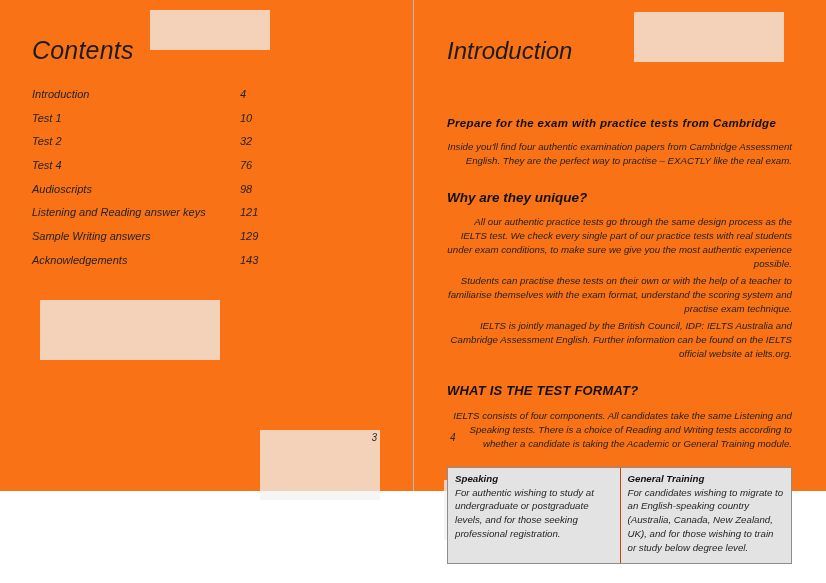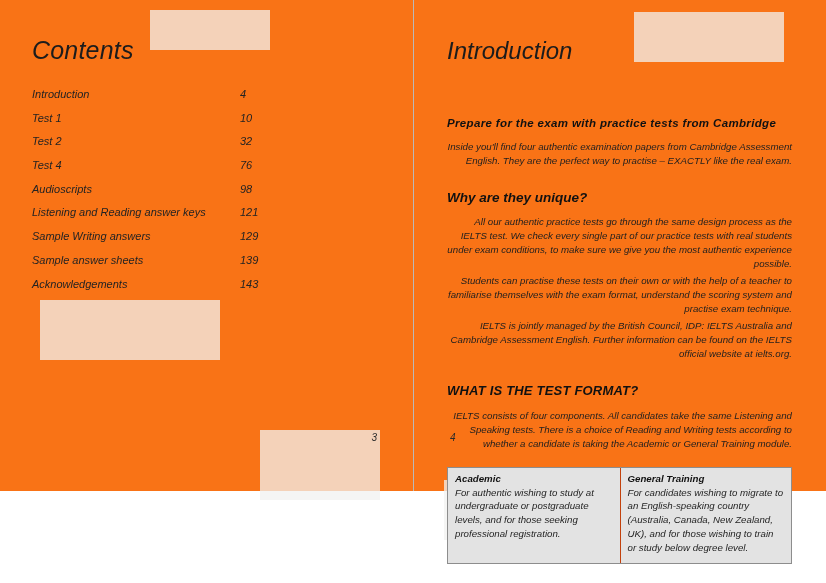--- a/index.html
+++ b/index.html
@@ -208,24 +208,20 @@
       <div class="toc-row">
         <span class="toc-label">Listening and Reading answer keys</span>
         <span class="toc-page">121</span>
       </div>
 
       <div class="toc-row">
         <span class="toc-label">Sample Writing answers</span>
         <span class="toc-page">129</span>
       </div>
 
-      <div class="toc-row">
-        <span class="toc-label">Sample answer sheets</span>
-        <span class="toc-page">139</span>
-      </div>
 
       <div class="toc-row">
         <span class="toc-label">Acknowledgements</span>
         <span class="toc-page">143</span>
       </div>
 
     </div>
 
     <div class="folio folio-left">3</div>
   </div>
@@ -246,21 +242,21 @@
       <p class="para">All our authentic practice tests go through the same design process as the IELTS test. We check every single part of our practice tests with real students under exam conditions, to make sure we give you the most authentic experience possible.</p>
       <p class="para indent">Students can practise these tests on their own or with the help of a teacher to familiarise themselves with the exam format, understand the scoring system and practise exam technique.</p>
 
       <p class="para">IELTS is jointly managed by the British Council, IDP: IELTS Australia and Cambridge Assessment English. Further information can be found on the IELTS official website at ielts.org.</p>
 
       <div class="h-caps">WHAT IS THE TEST FORMAT?</div>
       <p class="para">IELTS consists of four components. All candidates take the same Listening and Speaking tests. There is a choice of Reading and Writing tests according to whether a candidate is taking the Academic or General Training module.</p>
 
       <div class="table-2col">
         <div class="tcol">
-          <div class="tcol-head">Academic</div>
+          <div class="tcol-head">Speaking</div>
           <div class="tcol-text">For authentic wishing to study at undergraduate or postgraduate levels, and for those seeking professional registration.</div>
         </div>
         <div class="tcol">
           <div class="tcol-head">General Training</div>
           <div class="tcol-text">For candidates wishing to migrate to an English-speaking country (Australia, Canada, New Zealand, UK), and for those wishing to train or study below degree level.</div>
         </div>
       </div>
 
     </div>
 

